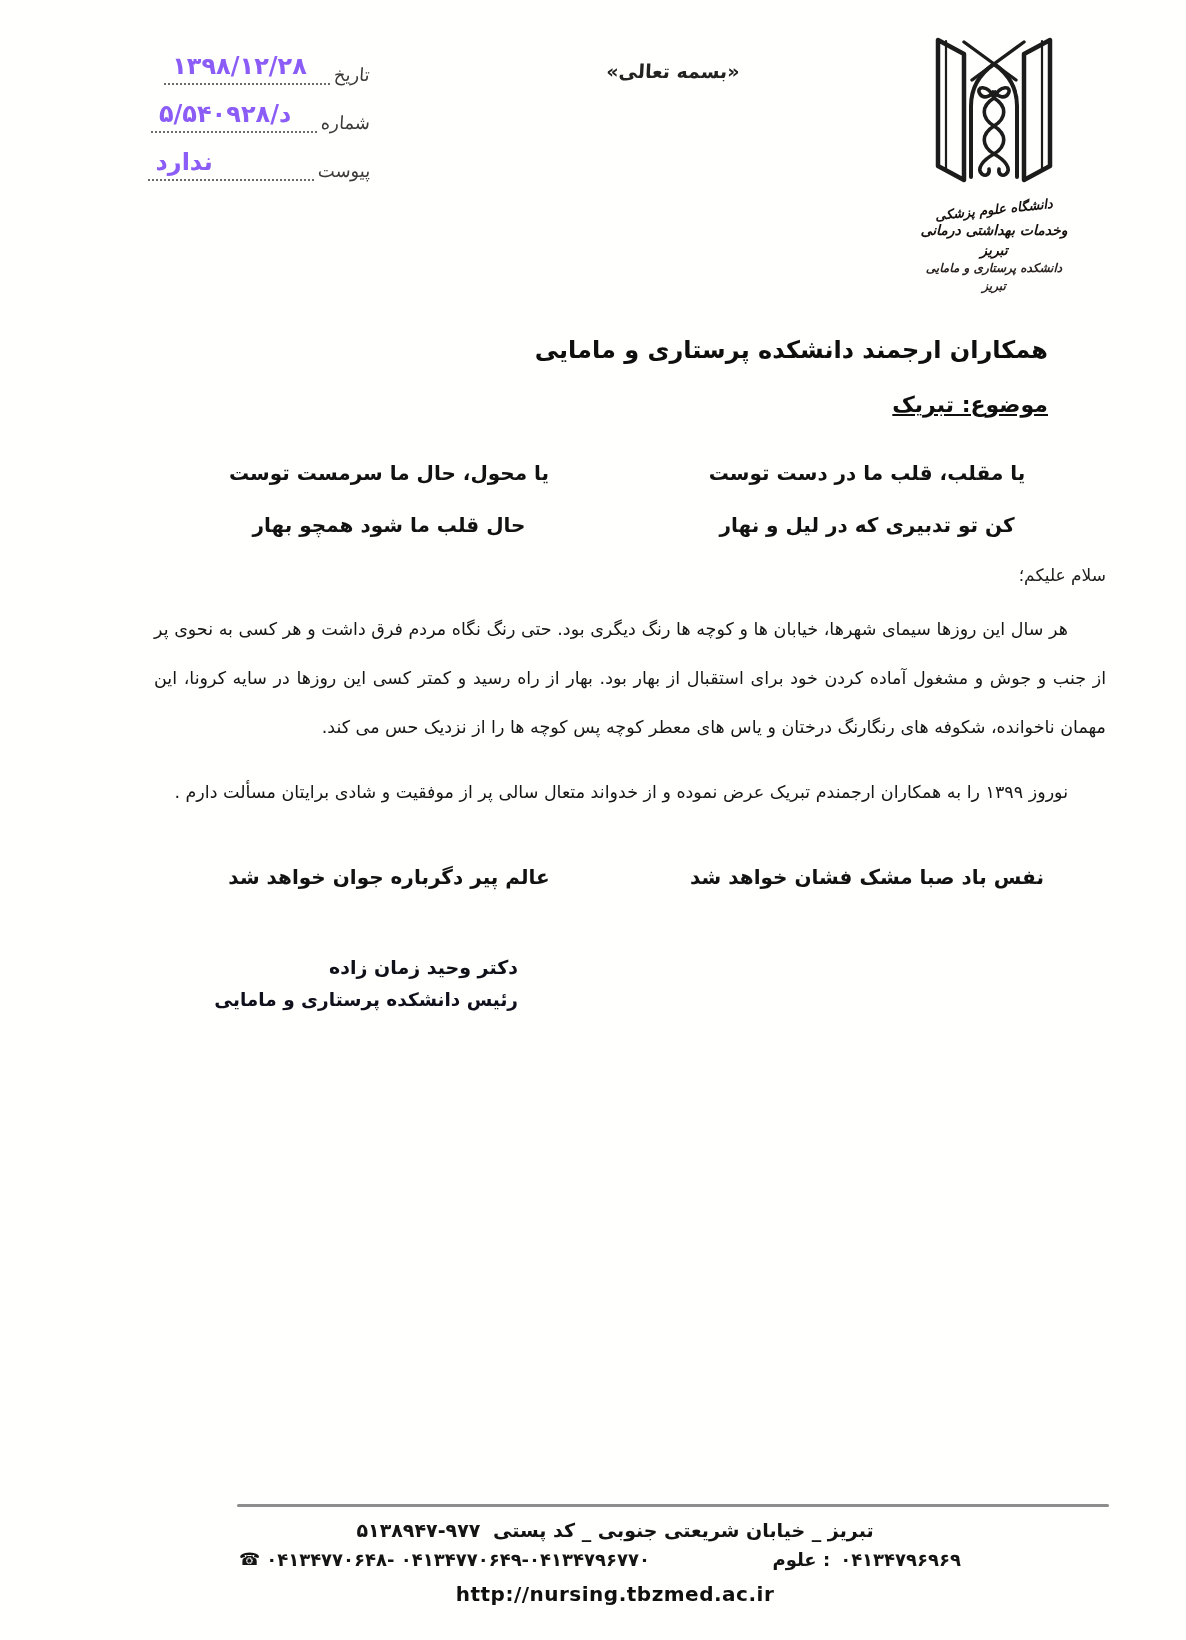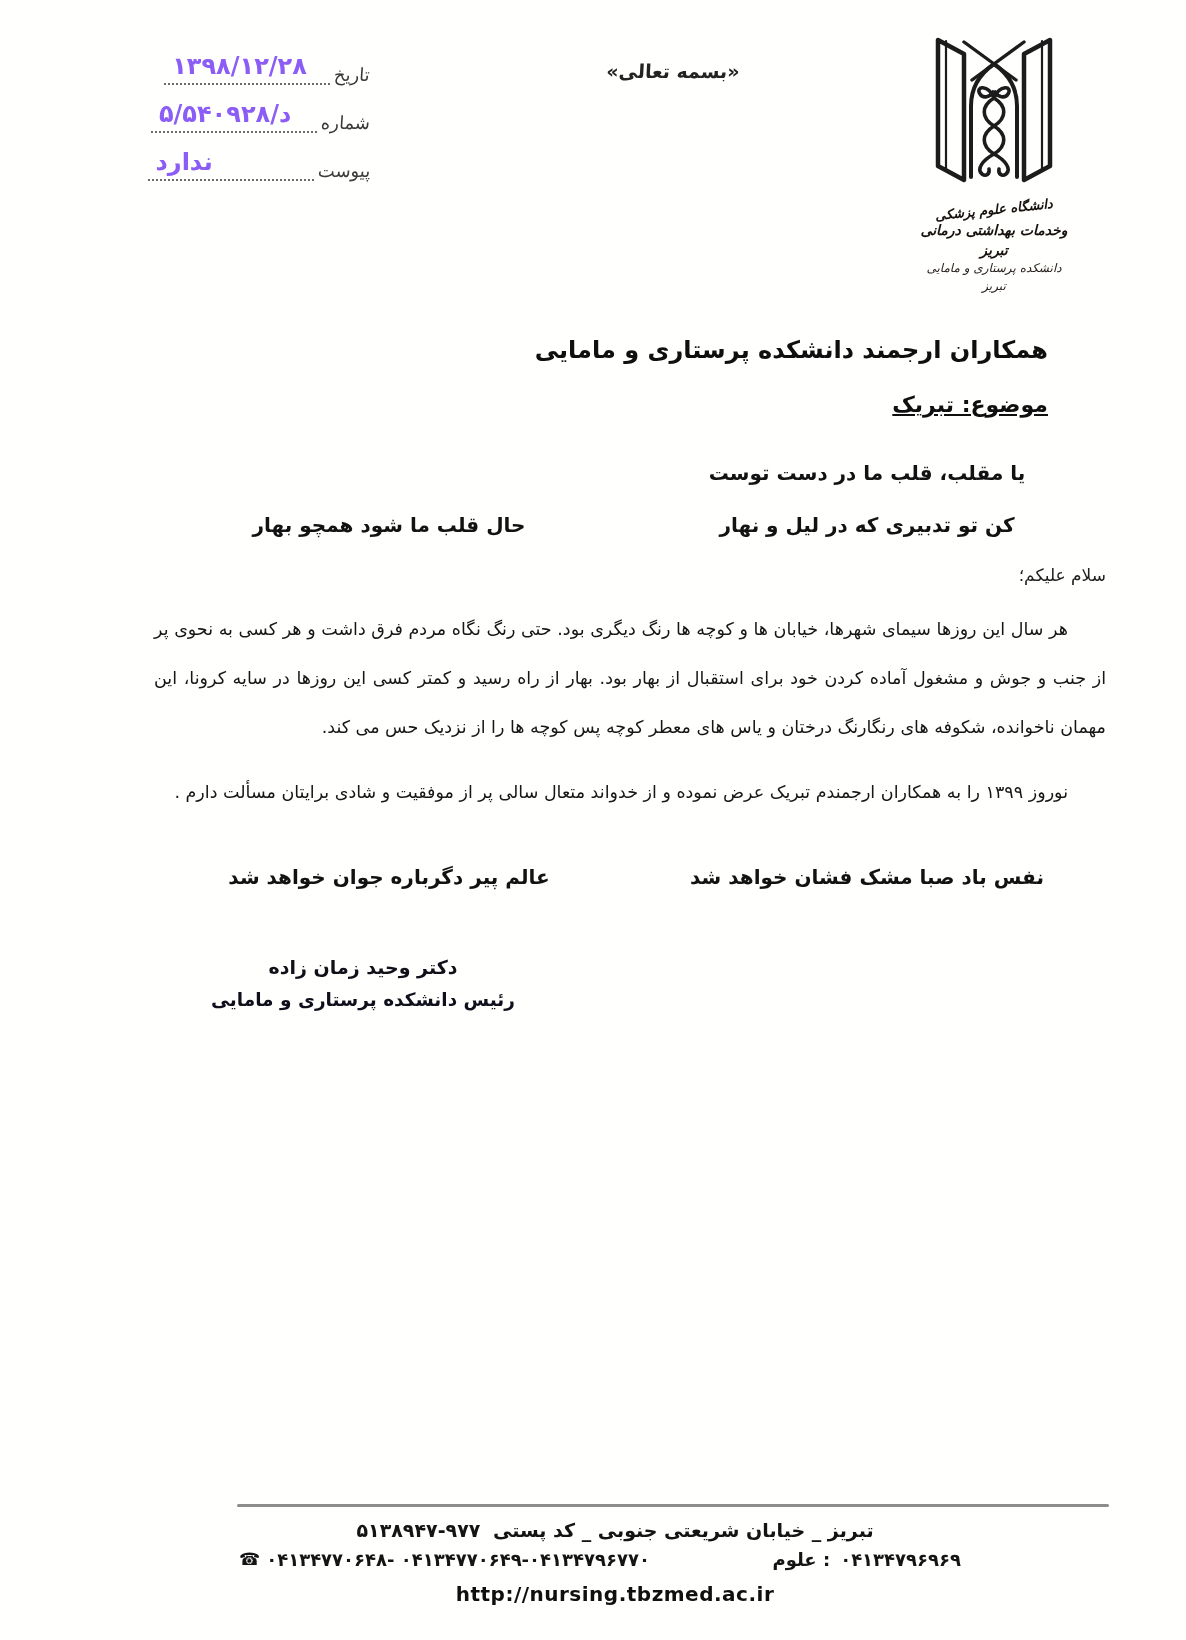--- a/index.html
+++ b/index.html
@@ -27,21 +27,21 @@
   
   .besmele{position:absolute;top:60px;left:548px;width:250px;text-align:center;
     font-size:19px;font-weight:bold;color:#232323;transform:skewX(-3deg);}
 
   
   .logo-wrap{position:absolute;top:14px;right:112px;width:160px;text-align:center;}
   .logo-wrap svg{display:block;margin:0 auto;}
   .logo-text{margin-top:2px;line-height:1.45;color:#17110e;}
   .logo-text .l1{font-size:13px;font-weight:bold;font-style:italic;transform:rotate(-6deg);display:block;}
   .logo-text .l2{font-size:14px;font-weight:bold;font-style:italic;display:block;}
-  .logo-text .l3{font-size:12px;font-weight:normal;font-style:italic;color:#2a2320;display:block;}
+  .logo-text .l3{font-size:12px;font-weight:bold;font-style:italic;color:#2a2320;display:block;}
 
   
   .content{position:absolute;top:336px;left:150px;right:80px;direction:rtl;}
   .recipient{font-size:24px;font-weight:bold;padding-right:58px;color:#0f0f0f;}
   .subject{font-size:22px;font-weight:bold;padding-right:58px;margin-top:28px;color:#0f0f0f;text-decoration:underline;}
 
   .poem{margin-top:44px;}
   .poem-row{display:flex;direction:rtl;margin-bottom:28px;}
   .poem-row:last-child{margin-bottom:0;}
   .hemistich{width:50%;text-align:center;font-size:20px;font-weight:bold;color:#121212;white-space:nowrap;}
@@ -52,21 +52,21 @@
   .paragraphs p{
     margin:0 0 16px 4px;
     font-size:17.5px;font-weight:normal;color:#161616;
     line-height:49px;
     text-align:justify;
     text-indent:38px;
   }
 
   .poem2{margin-top:48px;}
 
-  .signature{margin-top:62px;width:310px;margin-right:auto;margin-left:58px;text-align:center;line-height:1.75;}
+  .signature{margin-top:62px;width:310px;margin-right:auto;margin-left:58px;line-height:1.75;}
   .sig-name{font-size:19px;font-weight:bold;display:block;color:#101018;}
   .sig-title{font-size:18.5px;font-weight:bold;display:block;color:#10101c;}
 
   
   .footer{position:absolute;left:4px;right:0;bottom:34px;}
   .footer-rule{margin-left:233px;width:872px;height:3px;background:#8d8d8d;border-radius:2px;}
   .footer-address{margin-top:12px;text-align:center;padding-left:40px;
     font-size:19px;font-weight:bold;direction:rtl;color:#141414;}
   .footer-address .postal{direction:ltr;display:inline-block;margin-right:6px;}
   .footer-phones{
@@ -133,20 +133,21 @@
     </div>
   </div>
 
   <div class="content">
     <div class="recipient">همکاران ارجمند دانشکده پرستاری و مامایی</div>
     <div class="subject">موضوع: تبریک</div>
 
     <div class="poem">
       <div class="poem-row">
         <div class="hemistich">یا مقلب، قلب ما در دست توست</div>
+        <div class="hemistich">یا محول، حال ما سرمست توست</div>
       </div>
       <div class="poem-row">
         <div class="hemistich">کن تو تدبیری که در لیل و نهار</div>
         <div class="hemistich">حال قلب ما شود همچو بهار</div>
       </div>
     </div>
 
     <div class="salutation">سلام علیکم؛</div>
 
     <div class="paragraphs">

